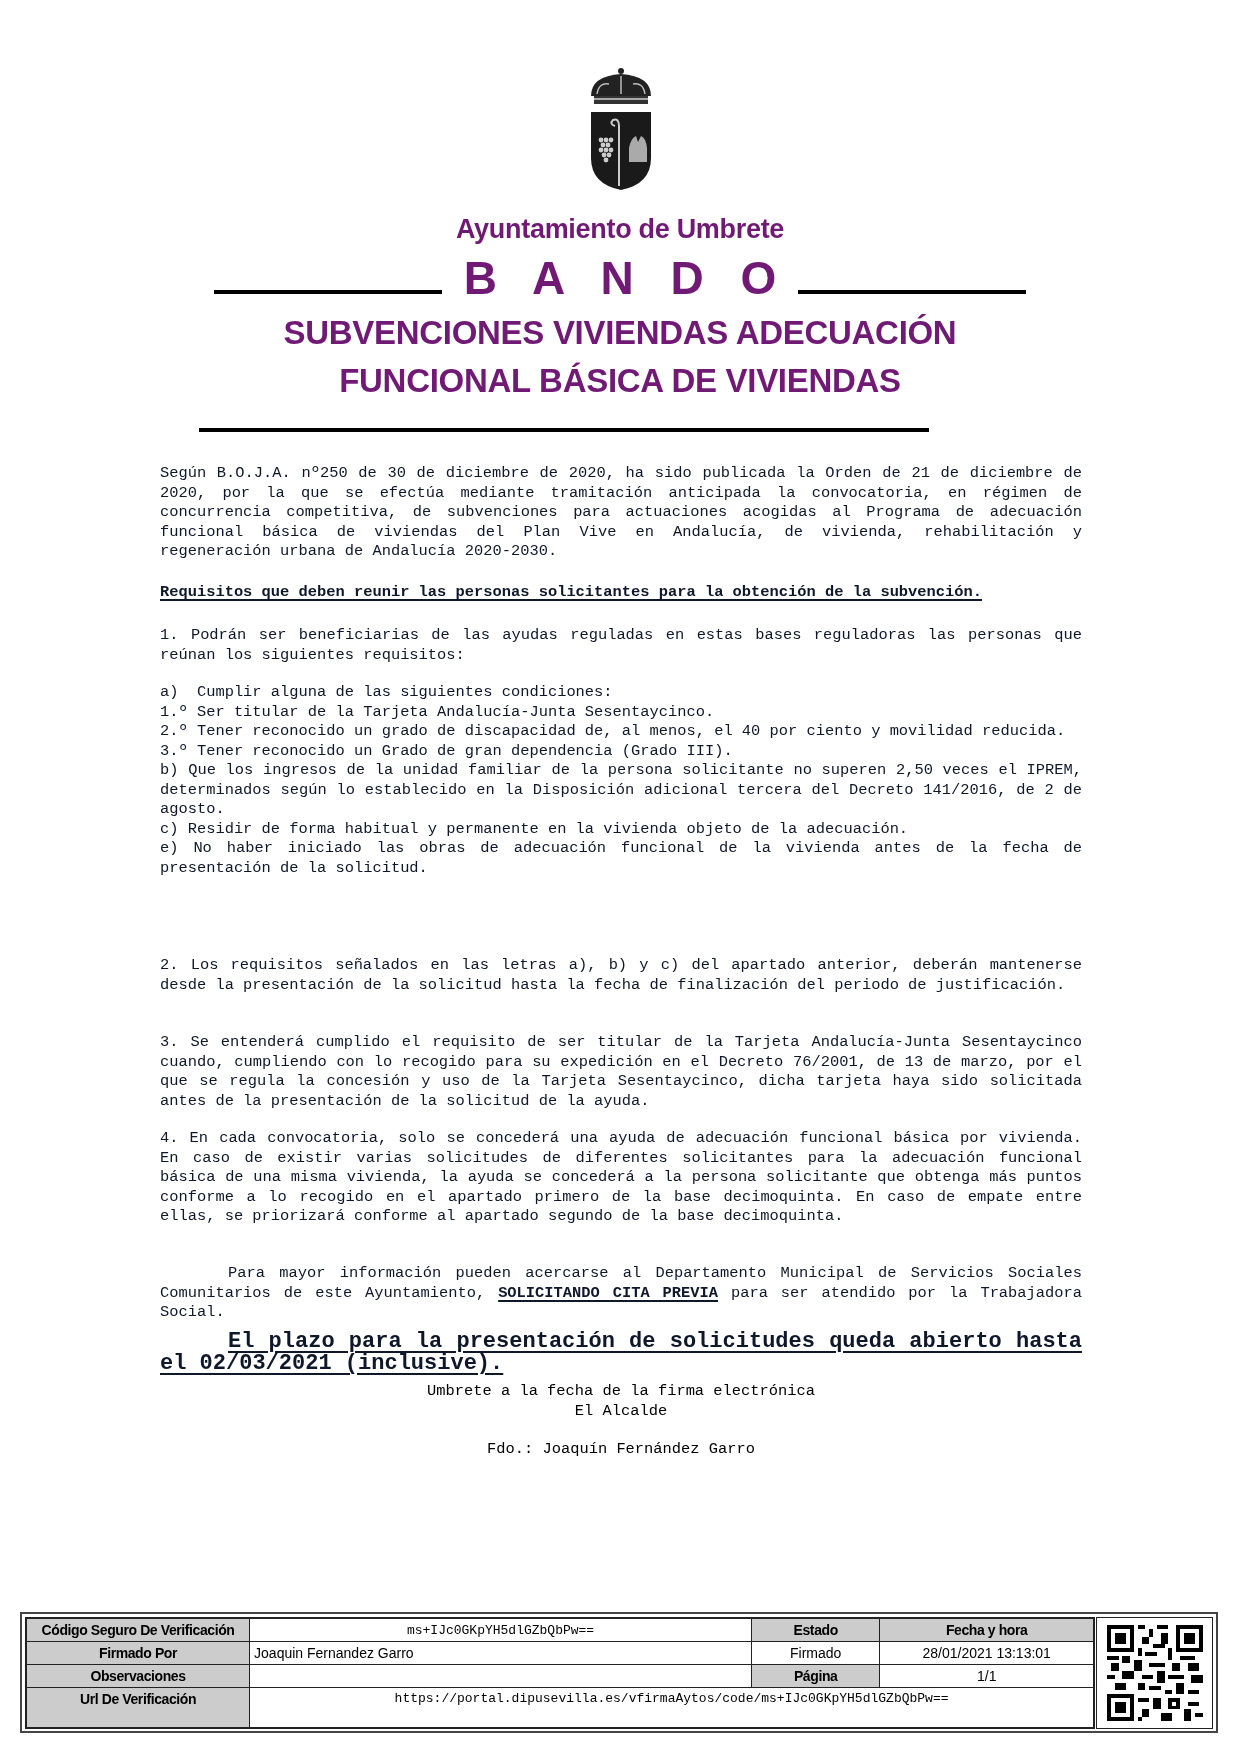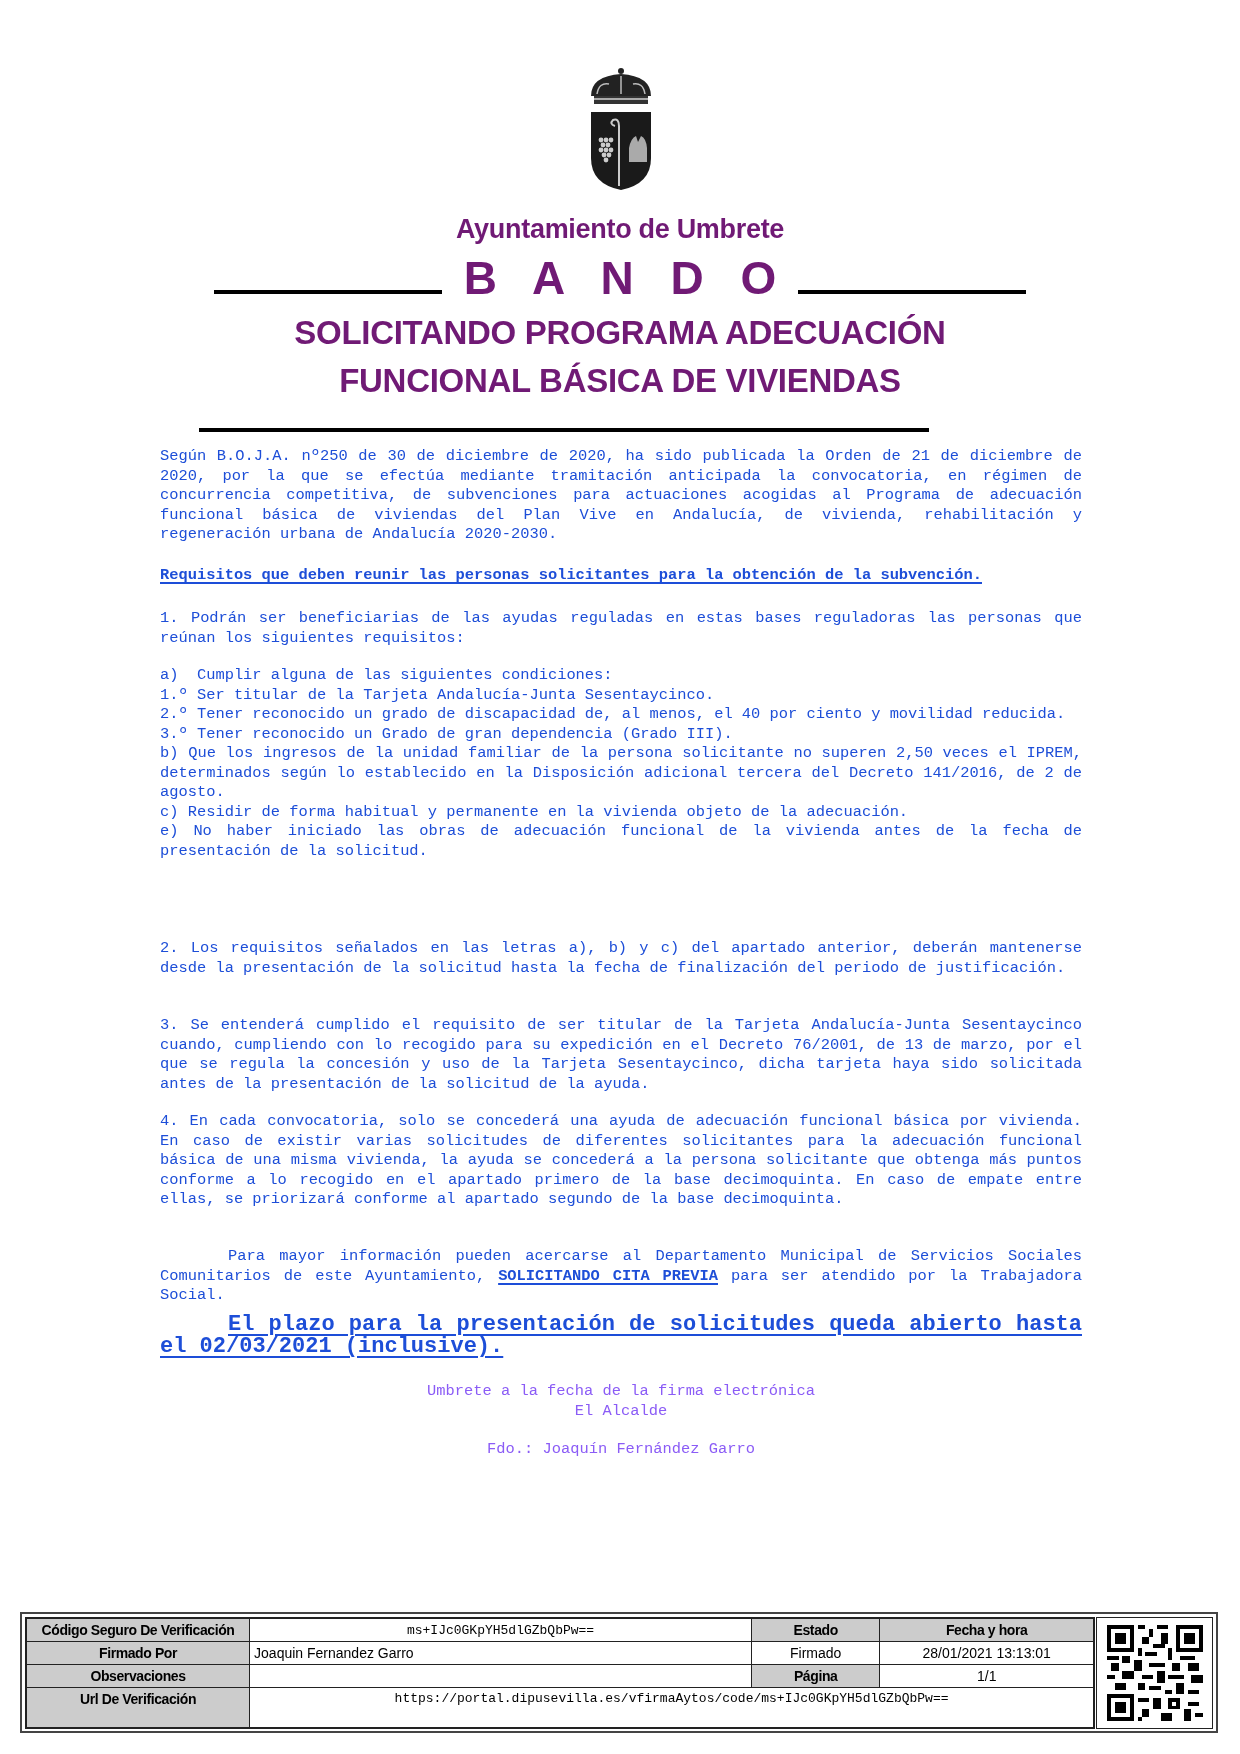--- a/index.html
+++ b/index.html
@@ -8,27 +8,27 @@
   .hdr { position:absolute; left:0; width:1240px; text-align:center; font-family:"Liberation Sans", sans-serif; font-weight:bold; color:#701a75; }
   .h-org { top:214px; font-size:27px; letter-spacing:-0.3px; }
   .h-bando { top:250px; font-size:46px; line-height:56px; }
   .h-bando .rule { display:inline-block; width:228px; height:4px; background:#000; vertical-align:baseline; margin:0 10px; }
   .h-bando .word { letter-spacing:12px; margin-left:12px; }
   .h-sub { font-size:33px; letter-spacing:-0.3px; }
   .h-sub1 { top:314px; }
   .h-sub2 { top:362px; }
   .title-rule { position:absolute; left:199px; top:428px; width:730px; height:4px; background:#000; }
 
-  .doc { position:absolute; left:160px; width:922px; font-family:"Liberation Mono", monospace; font-size:15.4px; line-height:19.5px; text-align:justify; color:#1d4ed8; }
+  .doc { position:absolute; left:160px; width:922px; font-family:"Liberation Mono", monospace; font-size:15.4px; line-height:19.5px; text-align:justify; color:#0f172a;margin-top:17px; }
   .doc p { margin:0; }
   .doc .last { text-align-last:left; }
   .u-bold { font-weight:bold; text-decoration:underline; text-decoration-thickness:2px; text-underline-offset:3px; }
   .indent { text-indent:68px; }
   .plazo { font-size:22px; line-height:22px; font-weight:bold; text-decoration:underline; text-decoration-thickness:2px; text-underline-offset:4px; }
-  .sign { position:absolute; left:160px; width:922px; text-align:center; font-family:"Liberation Mono", monospace; font-size:15.4px; line-height:19.5px; color:#8b5cf6; }
+  .sign { position:absolute; left:160px; width:922px; text-align:center; font-family:"Liberation Mono", monospace; font-size:15.4px; line-height:19.5px; color:#000000; }
 
   
   .ver { position:absolute; left:20px; top:1612px; width:1198px; height:121px; border:2px solid #444; box-sizing:border-box; }
   .ver-inner { position:absolute; left:3px; top:3px; width:1070px; height:112px; border:1px solid #222; box-sizing:border-box; }
   .ver table { border-collapse:collapse; width:100%; height:100%; font-family:"Liberation Sans", sans-serif; font-size:14px;padding-left:24px; }
   .ver td { border:1px solid #222; padding:0 4px; height:22px; vertical-align:middle; }
   .ver td.lbl { background:#cccccc; font-weight:bold; text-align:center; letter-spacing:-0.4px; }
   .ver td.mono { font-family:"Liberation Mono", monospace; font-size:13px; text-align:center; }
   .ver td.center { text-align:center; }
   .ver td.url { vertical-align:top; padding-top:3px; }
@@ -64,21 +64,21 @@
     <circle cx="21" cy="94" r="2.4"></circle>
   </g>
 
   <path d="M44 96 L44 82 Q46 72 51 70 L53 76 L56 70 Q61 72 62 82 L62 96 Z" fill="#aaa"></path>
 </svg>
 
 <div class="hdr h-org">Ayuntamiento de Umbrete</div>
 <div class="hdr h-bando">
   <span class="rule"></span><span class="word">B A N D O</span><span class="rule"></span>
 </div>
-<div class="hdr h-sub h-sub1">SOLICITANDO PROGRAMA ADECUACIÓN</div>
+<div class="hdr h-sub h-sub1">SUBVENCIONES VIVIENDAS ADECUACIÓN</div>
 <div class="hdr h-sub h-sub2">FUNCIONAL BÁSICA DE VIVIENDAS</div>
 <div class="title-rule"></div>
 
 <div class="doc" style="top:447px;">
   <p class="last">Según B.O.J.A. nº250 de 30 de diciembre de 2020, ha sido publicada la Orden de 21 de diciembre de 2020, por la que se efectúa mediante tramitación anticipada la convocatoria, en régimen de concurrencia competitiva, de subvenciones para actuaciones acogidas al Programa de adecuación funcional básica de viviendas del Plan Vive en Andalucía, de vivienda, rehabilitación y regeneración urbana de Andalucía 2020-2030.</p>
 </div>
 
 <div class="doc" style="top:566px;">
   <p class="u-bold" style="text-align:left;">Requisitos que deben reunir las personas solicitantes para la obtención de la subvención.</p>
 </div>

